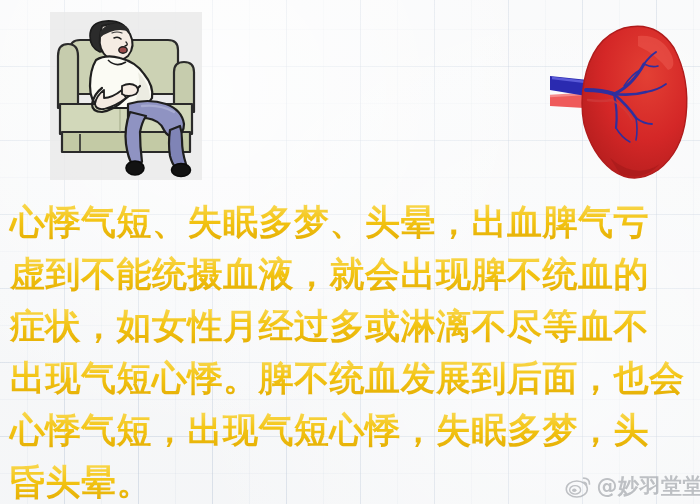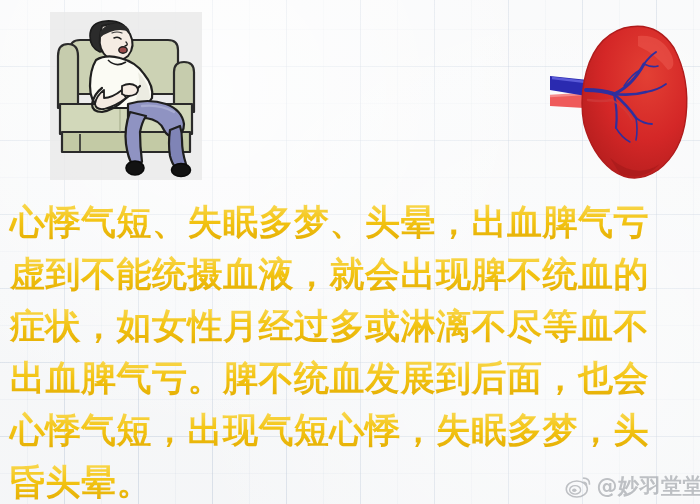--- a/index.html
+++ b/index.html
@@ -256,21 +256,21 @@
         <path d="M48 88 Q62 90 72 88" stroke-width="2.4"></path>
         <path d="M72 88 Q86 96 92 108" stroke-width="1.6"></path>
       </g>
     </svg>
   </div>
 
   <div class="caption">
     <div class="cap-line" data-text="心悸气短、失眠多梦、头晕，出血脾气亏">心悸气短、失眠多梦、头晕，出血脾气亏</div>
     <div class="cap-line" data-text="虚到不能统摄血液，就会出现脾不统血的">虚到不能统摄血液，就会出现脾不统血的</div>
     <div class="cap-line" data-text="症状，如女性月经过多或淋漓不尽等血不">症状，如女性月经过多或淋漓不尽等血不</div>
-    <div class="cap-line" data-text="遁经的症状。脾不统血发展到后面，也会">出血脾气亏。脾不统血发展到后面，也会</div>
+    <div class="cap-line" data-text="遁经的症状。脾不统血发展到后面，也会">出现气短心悸。脾不统血发展到后面，也会</div>
     <div class="cap-line" data-text="出现血虚，出现气短心悸，失眠多梦，头">心悸气短，出现气短心悸，失眠多梦，头</div>
     <div class="cap-line" data-text="昏头晕。">昏头晕。</div>
   </div>
 
   <div class="watermark">
     <svg class="wm-logo" viewBox="0 0 32 32">
       <ellipse cx="14" cy="19" rx="12.5" ry="9.5" fill="none" stroke="#8e9298" stroke-width="1.8"></ellipse>
       <ellipse cx="12" cy="20" rx="6.5" ry="5" fill="none" stroke="#8e9298" stroke-width="1.6"></ellipse>
       <ellipse cx="11" cy="20.5" rx="2.6" ry="2.1" fill="#8e9298"></ellipse>
       <path d="M22 6 Q29 6 29 13" fill="none" stroke="#8e9298" stroke-width="2" stroke-linecap="round"></path>

